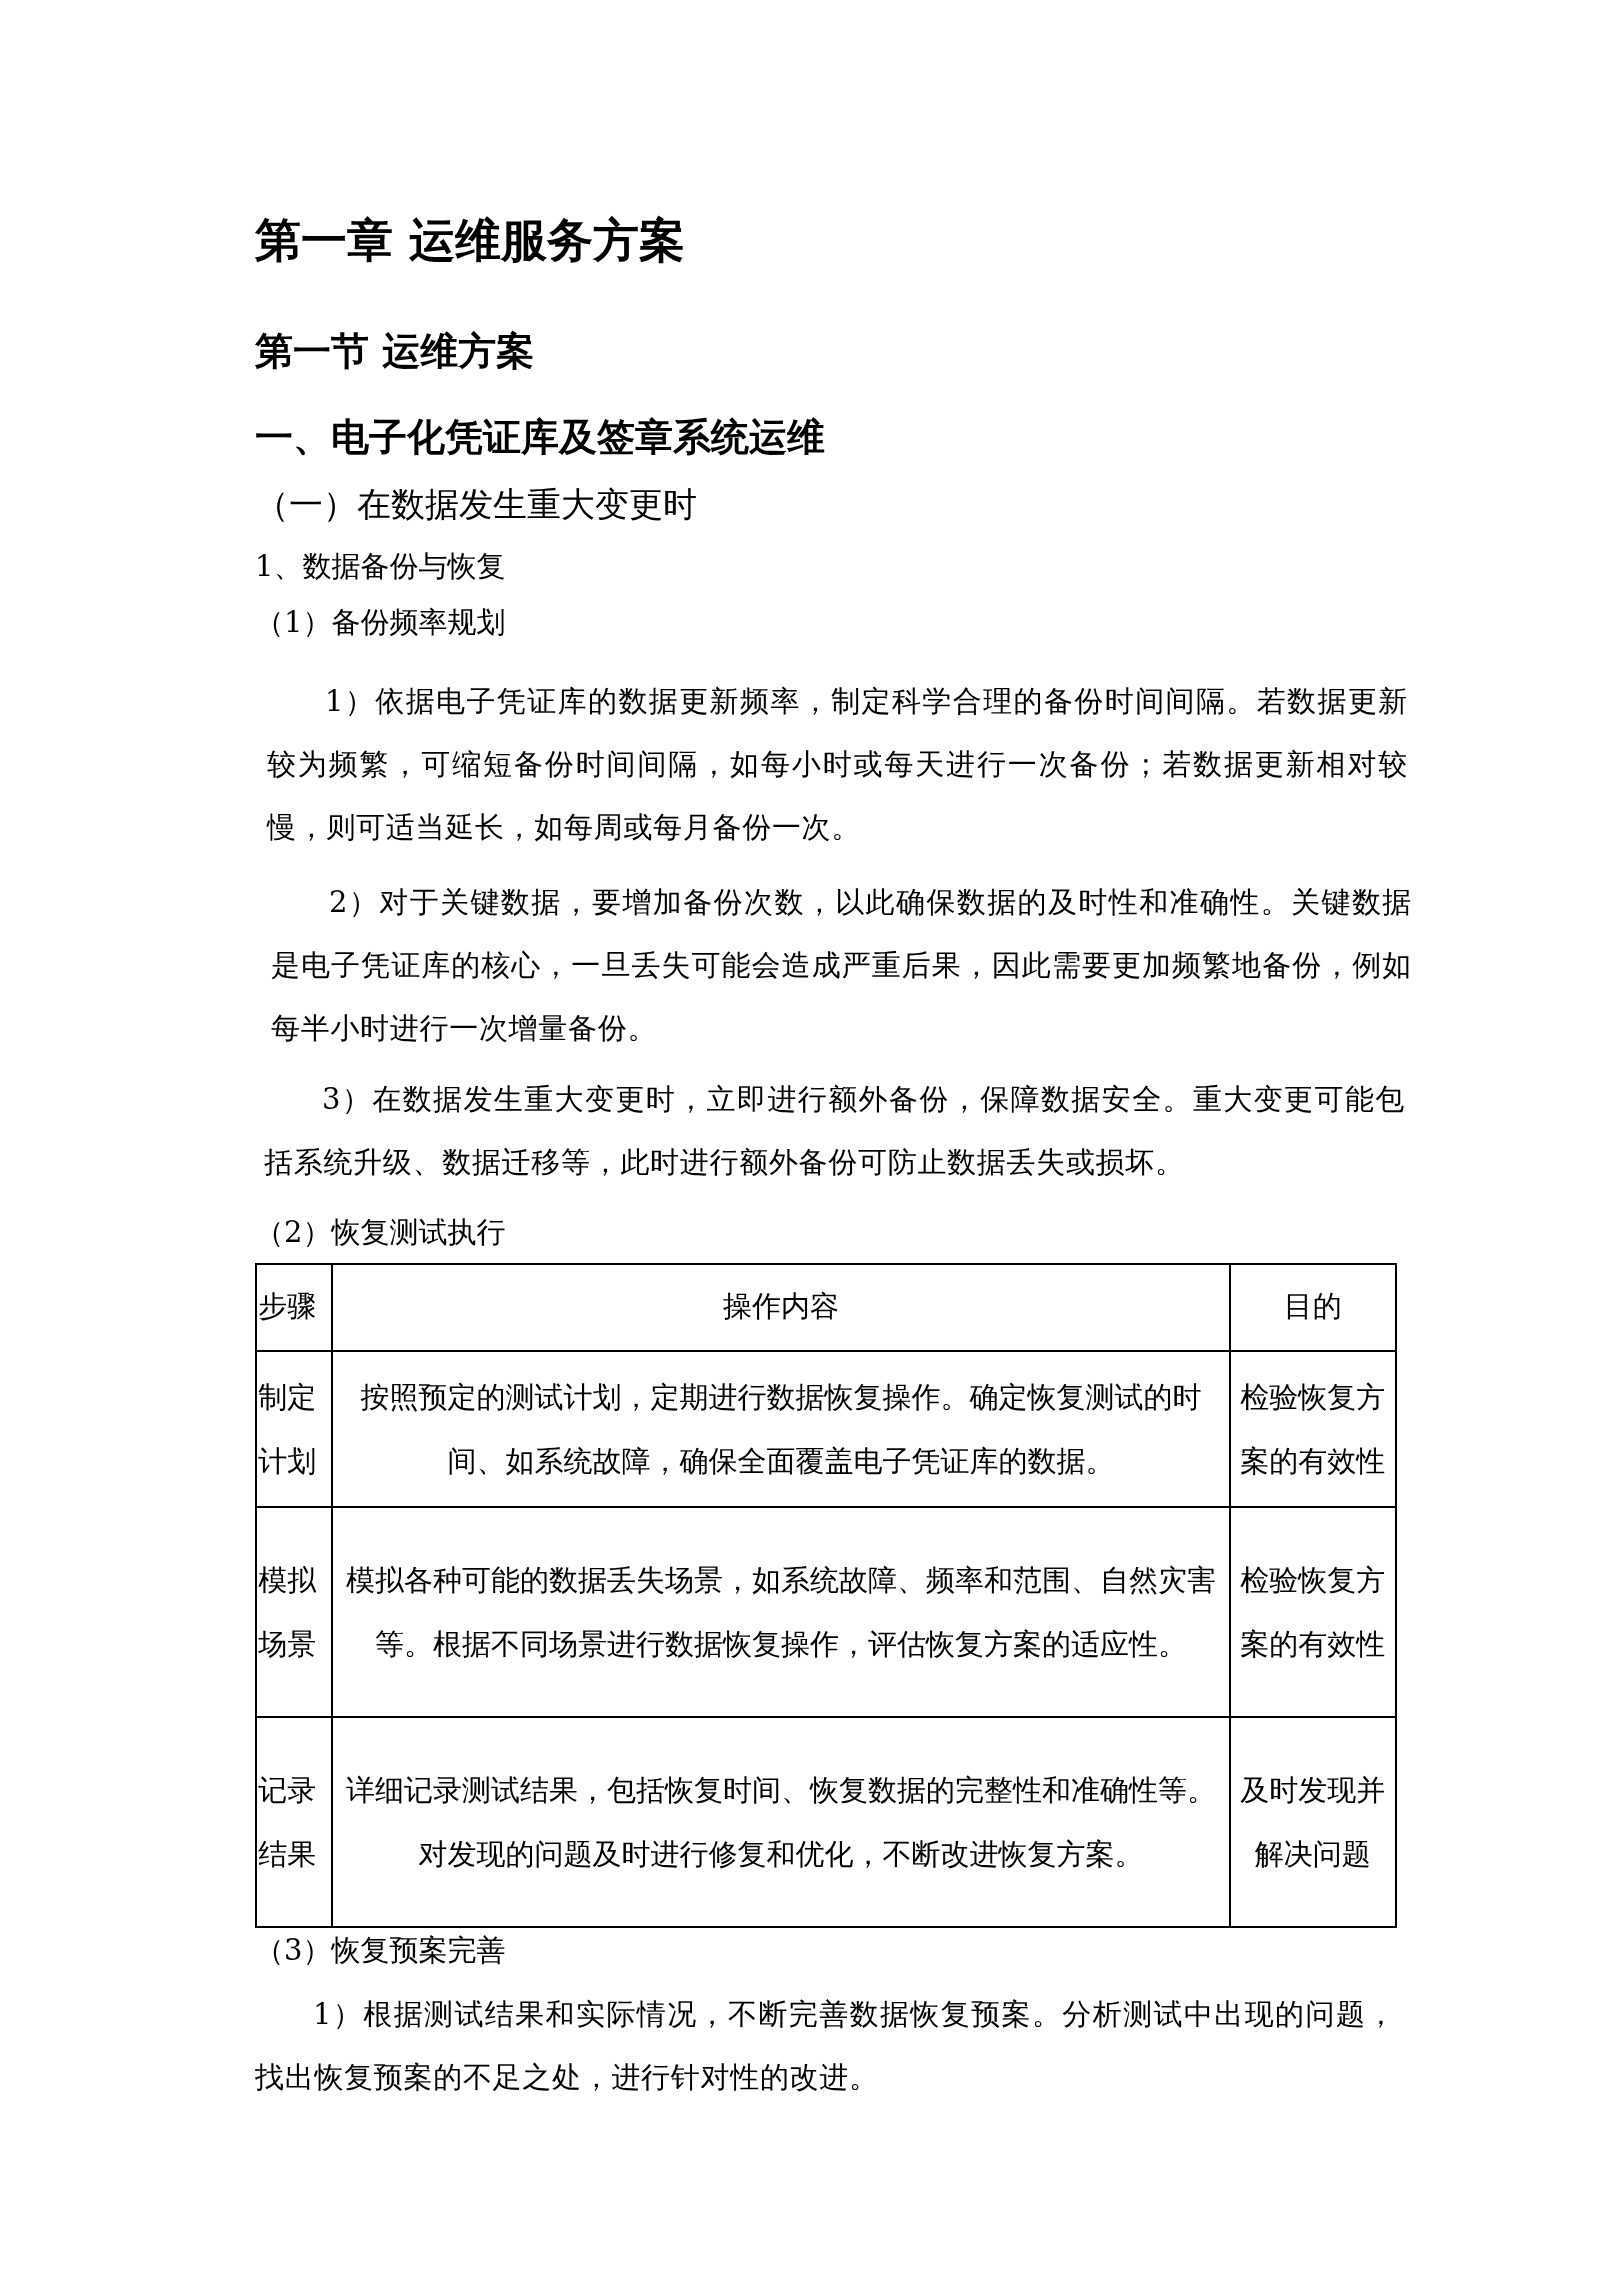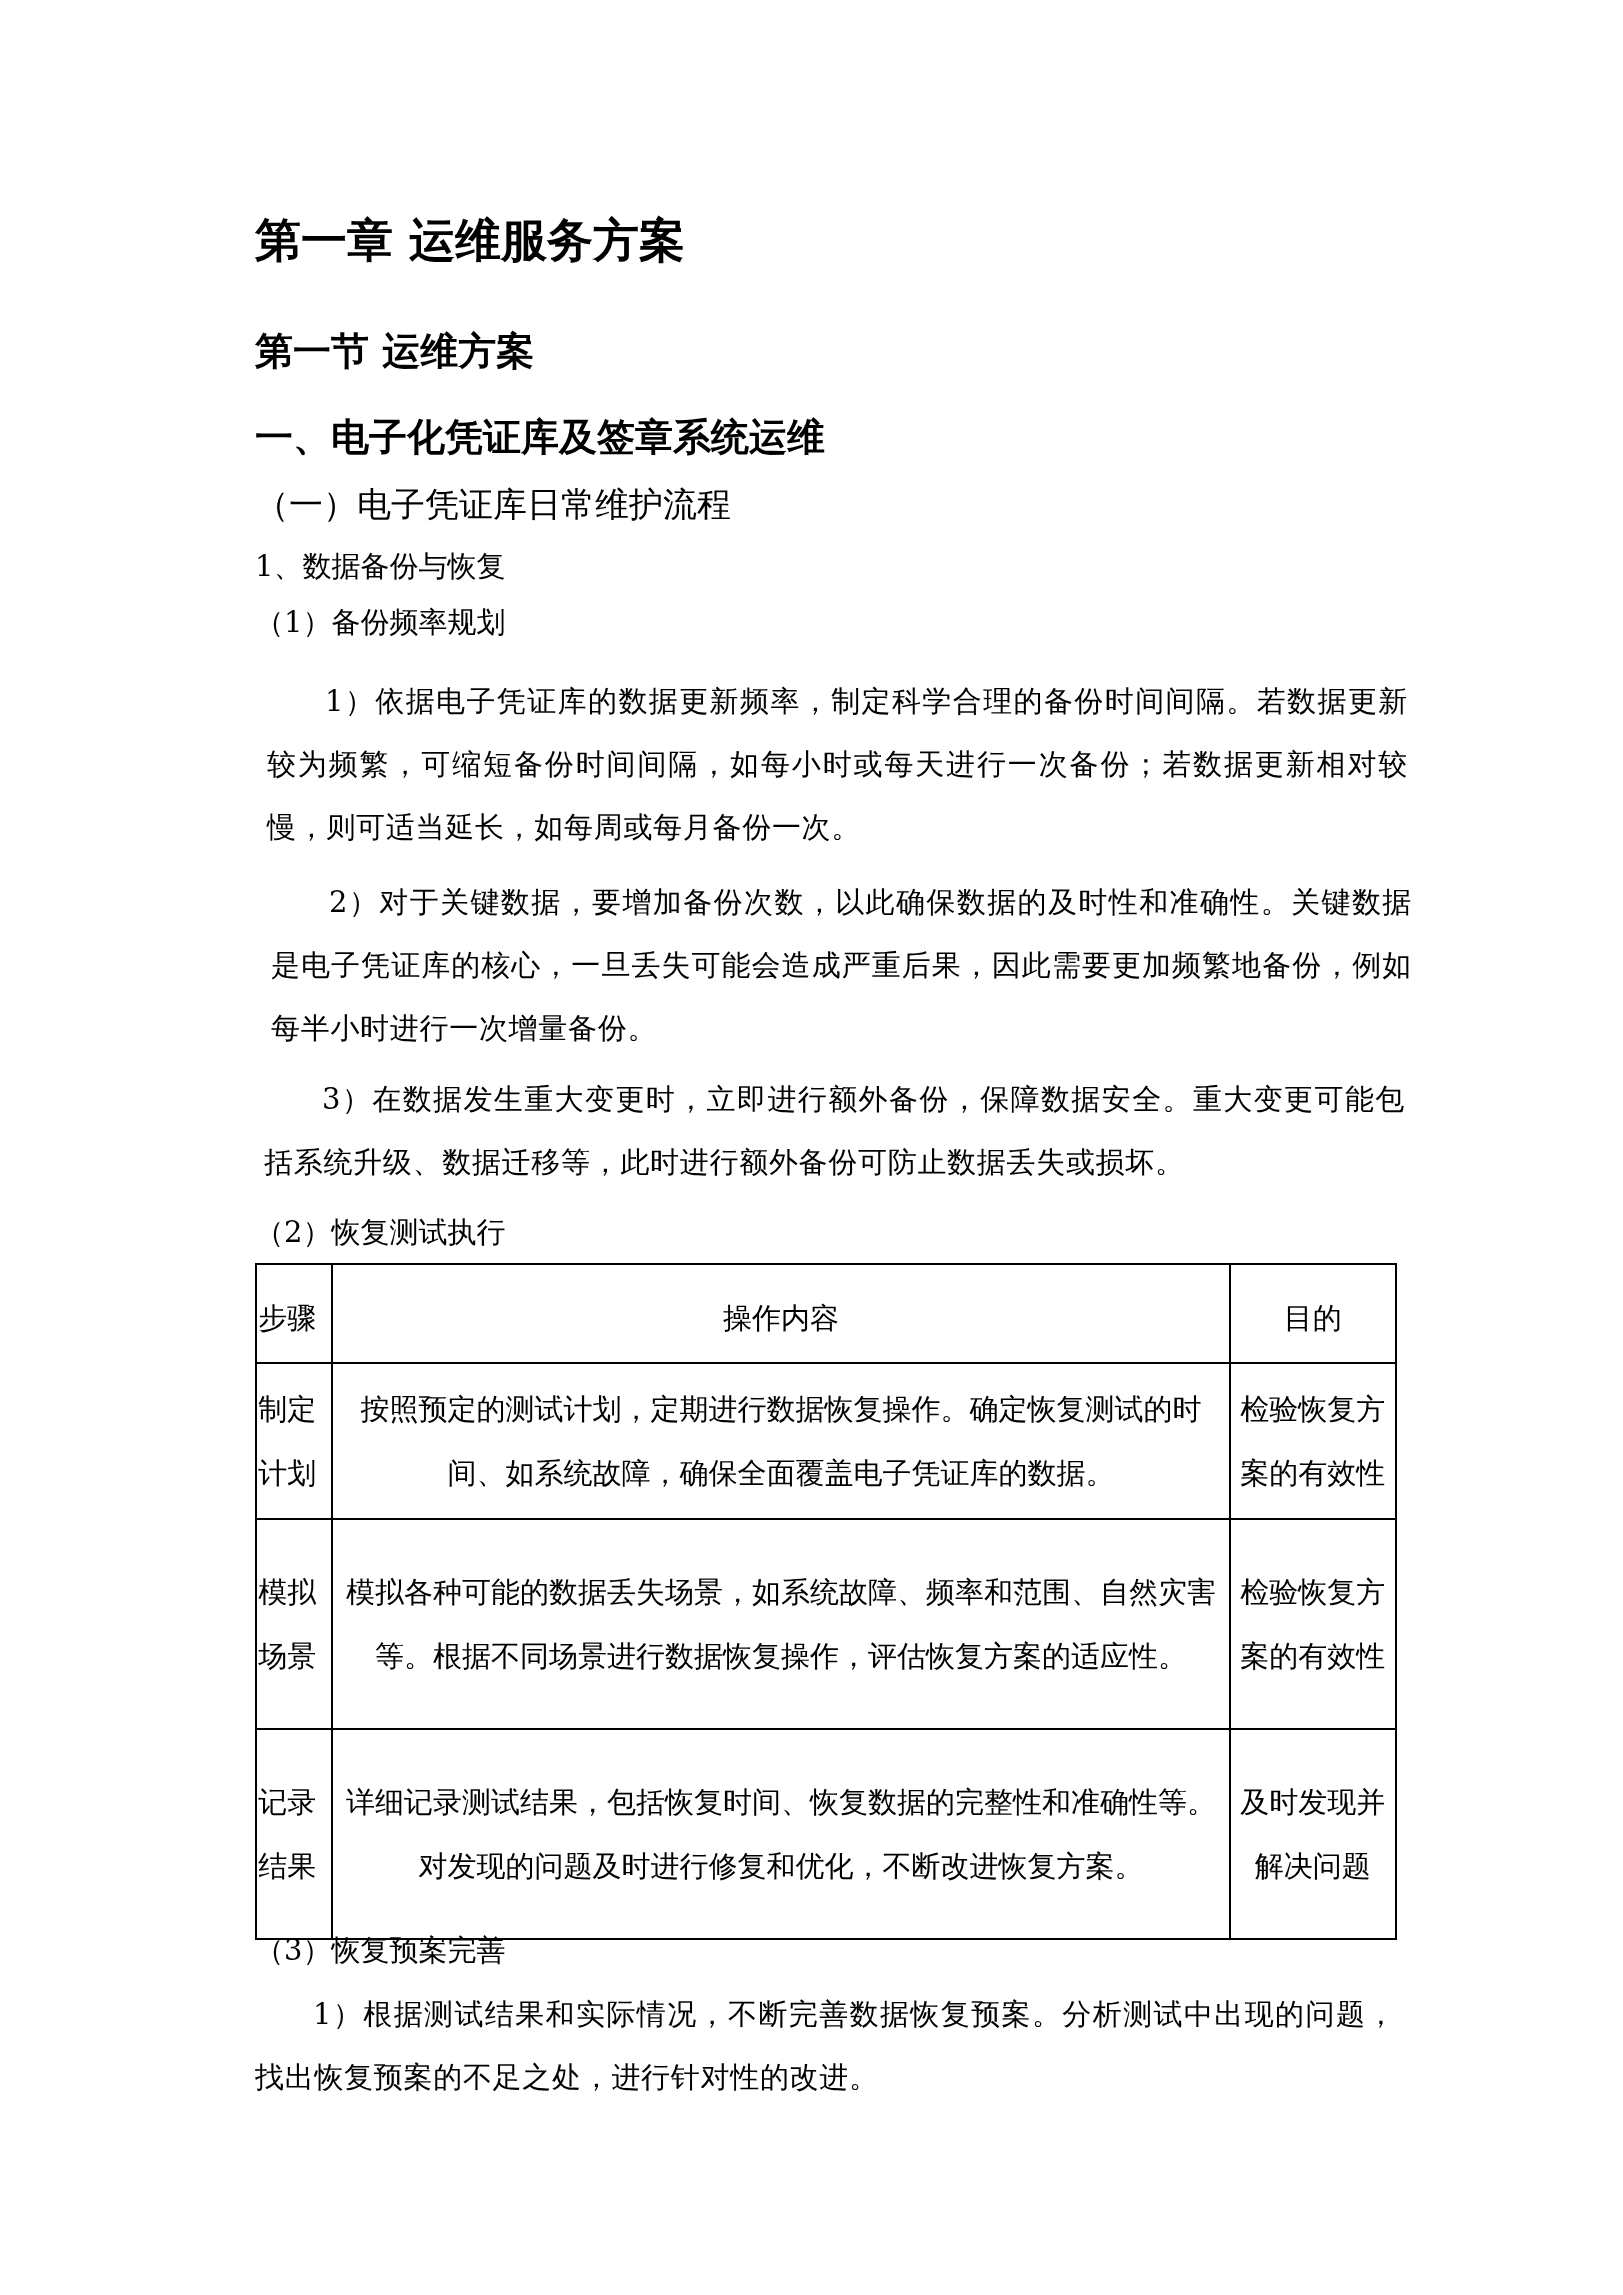--- a/index.html
+++ b/index.html
@@ -11,38 +11,38 @@
     .h4 { position: absolute; left: 247px; top: 478px; font-size: 34px; line-height: 52px; white-space: nowrap; }
     .h5 { position: absolute; left: 247px; top: 543px; font-size: 29px; line-height: 46px; white-space: nowrap; }
     .h6 { position: absolute; left: 247px; top: 599px; font-size: 29px; line-height: 46px; white-space: nowrap; }
     .para { position: absolute; left: 247px; width: 1141px; font-size: 29px; line-height: 63px; text-indent: 58px; text-align: justify; letter-spacing: 0.7px; }
     .p1 { top: 658px; }
     .p2 { top: 855px; }
     .p3 { top: 1059px; }
     .h6b { position: absolute; left: 247px; top: 1209px; font-size: 29px; line-height: 46px; white-space: nowrap; }
     table.steps { position: absolute; left: 247px; top: 1263px; width: 1142px; border-collapse: collapse; font-size: 29px; }
     table.steps td { border: 2.6px solid #000; vertical-align: middle; padding: 0 1.3px; line-height: 64px; }
-    table.steps tr.head td { height: 76px; vertical-align: top; padding-top: 21px; }
+    table.steps tr.head td { height: 76px; vertical-align: top; padding-top: 9px; }
     .c1 { width: 71px; text-align: left; }
     .c2 { width: 883px; text-align: center; }
     .c3 { width: 160px; text-align: center; }
     .r1 td { height: 154px; }
     .r2 td { height: 208px; }
     .r3 td { height: 208px; }
     .h6c { position: absolute; left: 247px; top: 1927px; font-size: 29px; line-height: 46px; white-space: nowrap; }
     .p4 { top: 1983px; }
   </style>
 </head>
 <body>
 
 <div class="page">
   <div class="h1">第一章  运维服务方案</div>
   <div class="h2">第一节  运维方案</div>
   <div class="h3">一、电子化凭证库及签章系统运维</div>
-  <div class="h4">（一）电子凭证库日常维护流程</div>
+  <div class="h4">（一）在数据发生重大变更时</div>
   <div class="h5">1、数据备份与恢复</div>
   <div class="h6">（1）备份频率规划</div>
 
   <p class="para p1" style="margin:12px">1）依据电子凭证库的数据更新频率，制定科学合理的备份时间间隔。若数据更新较为频繁，可缩短备份时间间隔，如每小时或每天进行一次备份；若数据更新相对较慢，则可适当延长，如每周或每月备份一次。</p>
   <p class="para p2" style="margin:16px">2）对于关键数据，要增加备份次数，以此确保数据的及时性和准确性。关键数据是电子凭证库的核心，一旦丢失可能会造成严重后果，因此需要更加频繁地备份，例如每半小时进行一次增量备份。</p>
   <p class="para p3" style="margin:9px">3）在数据发生重大变更时，立即进行额外备份，保障数据安全。重大变更可能包括系统升级、数据迁移等，此时进行额外备份可防止数据丢失或损坏。</p>
 
   <div class="h6b">（2）恢复测试执行</div>
 
   <table class="steps">

